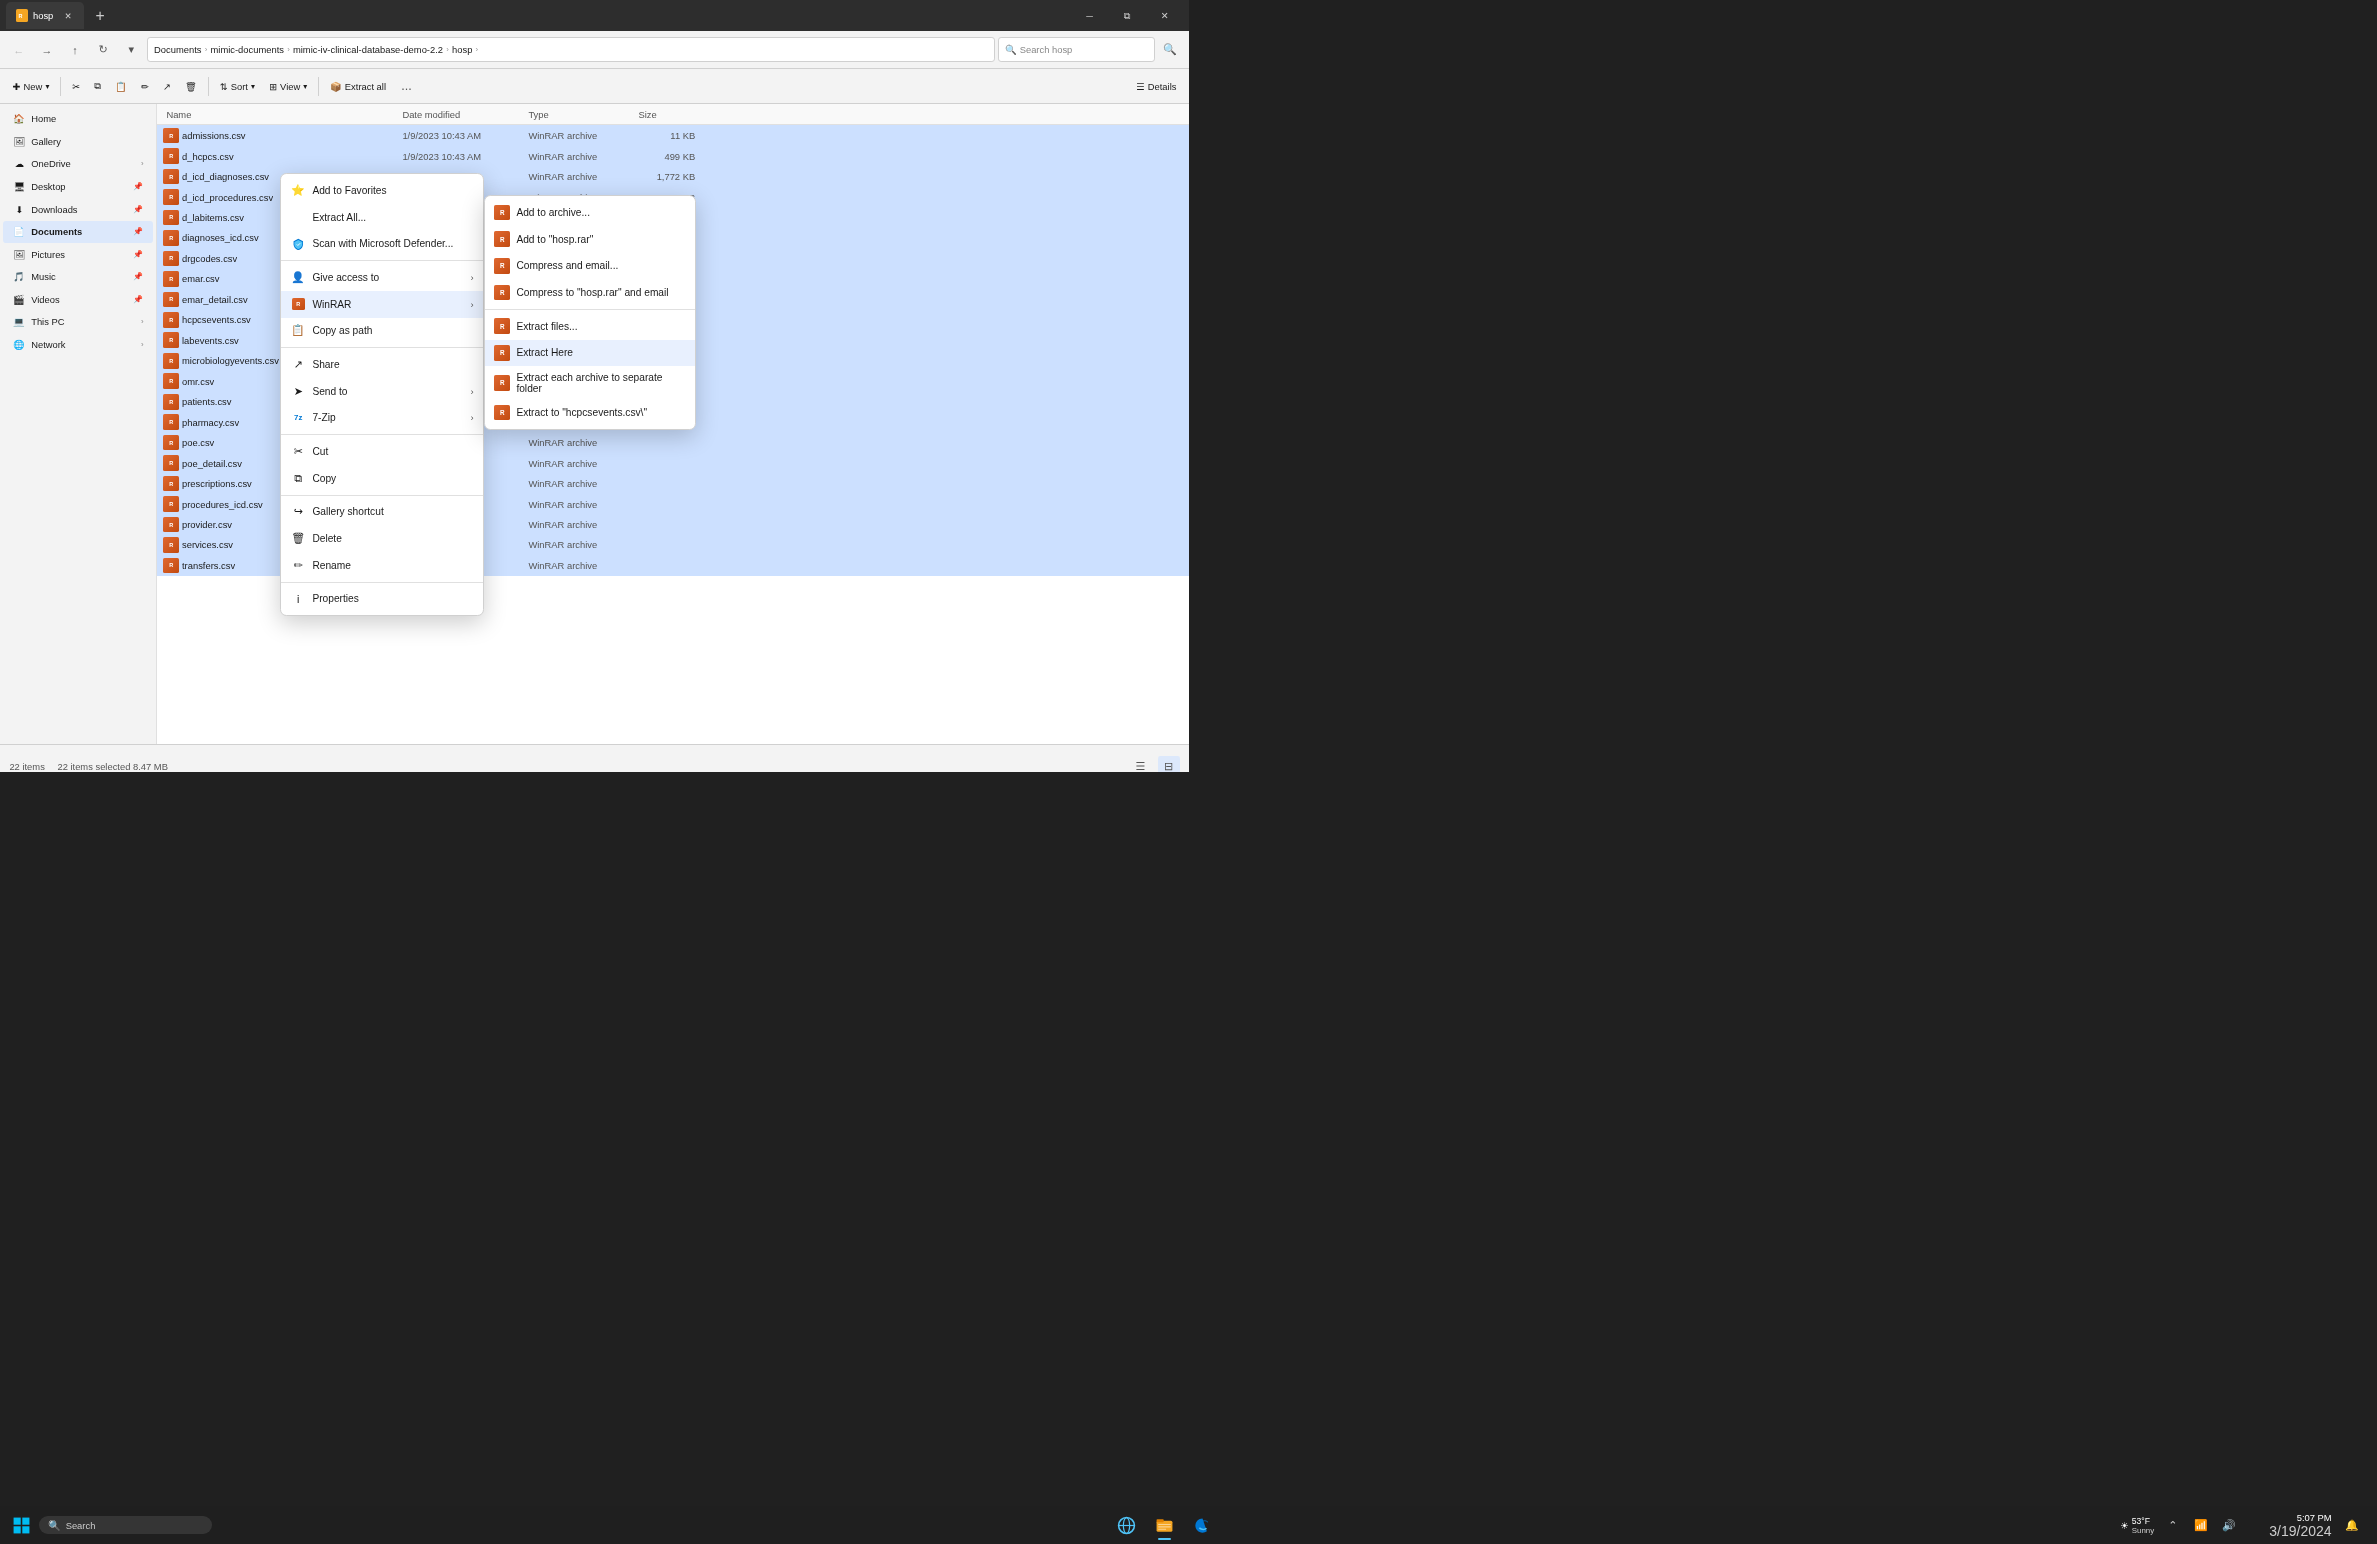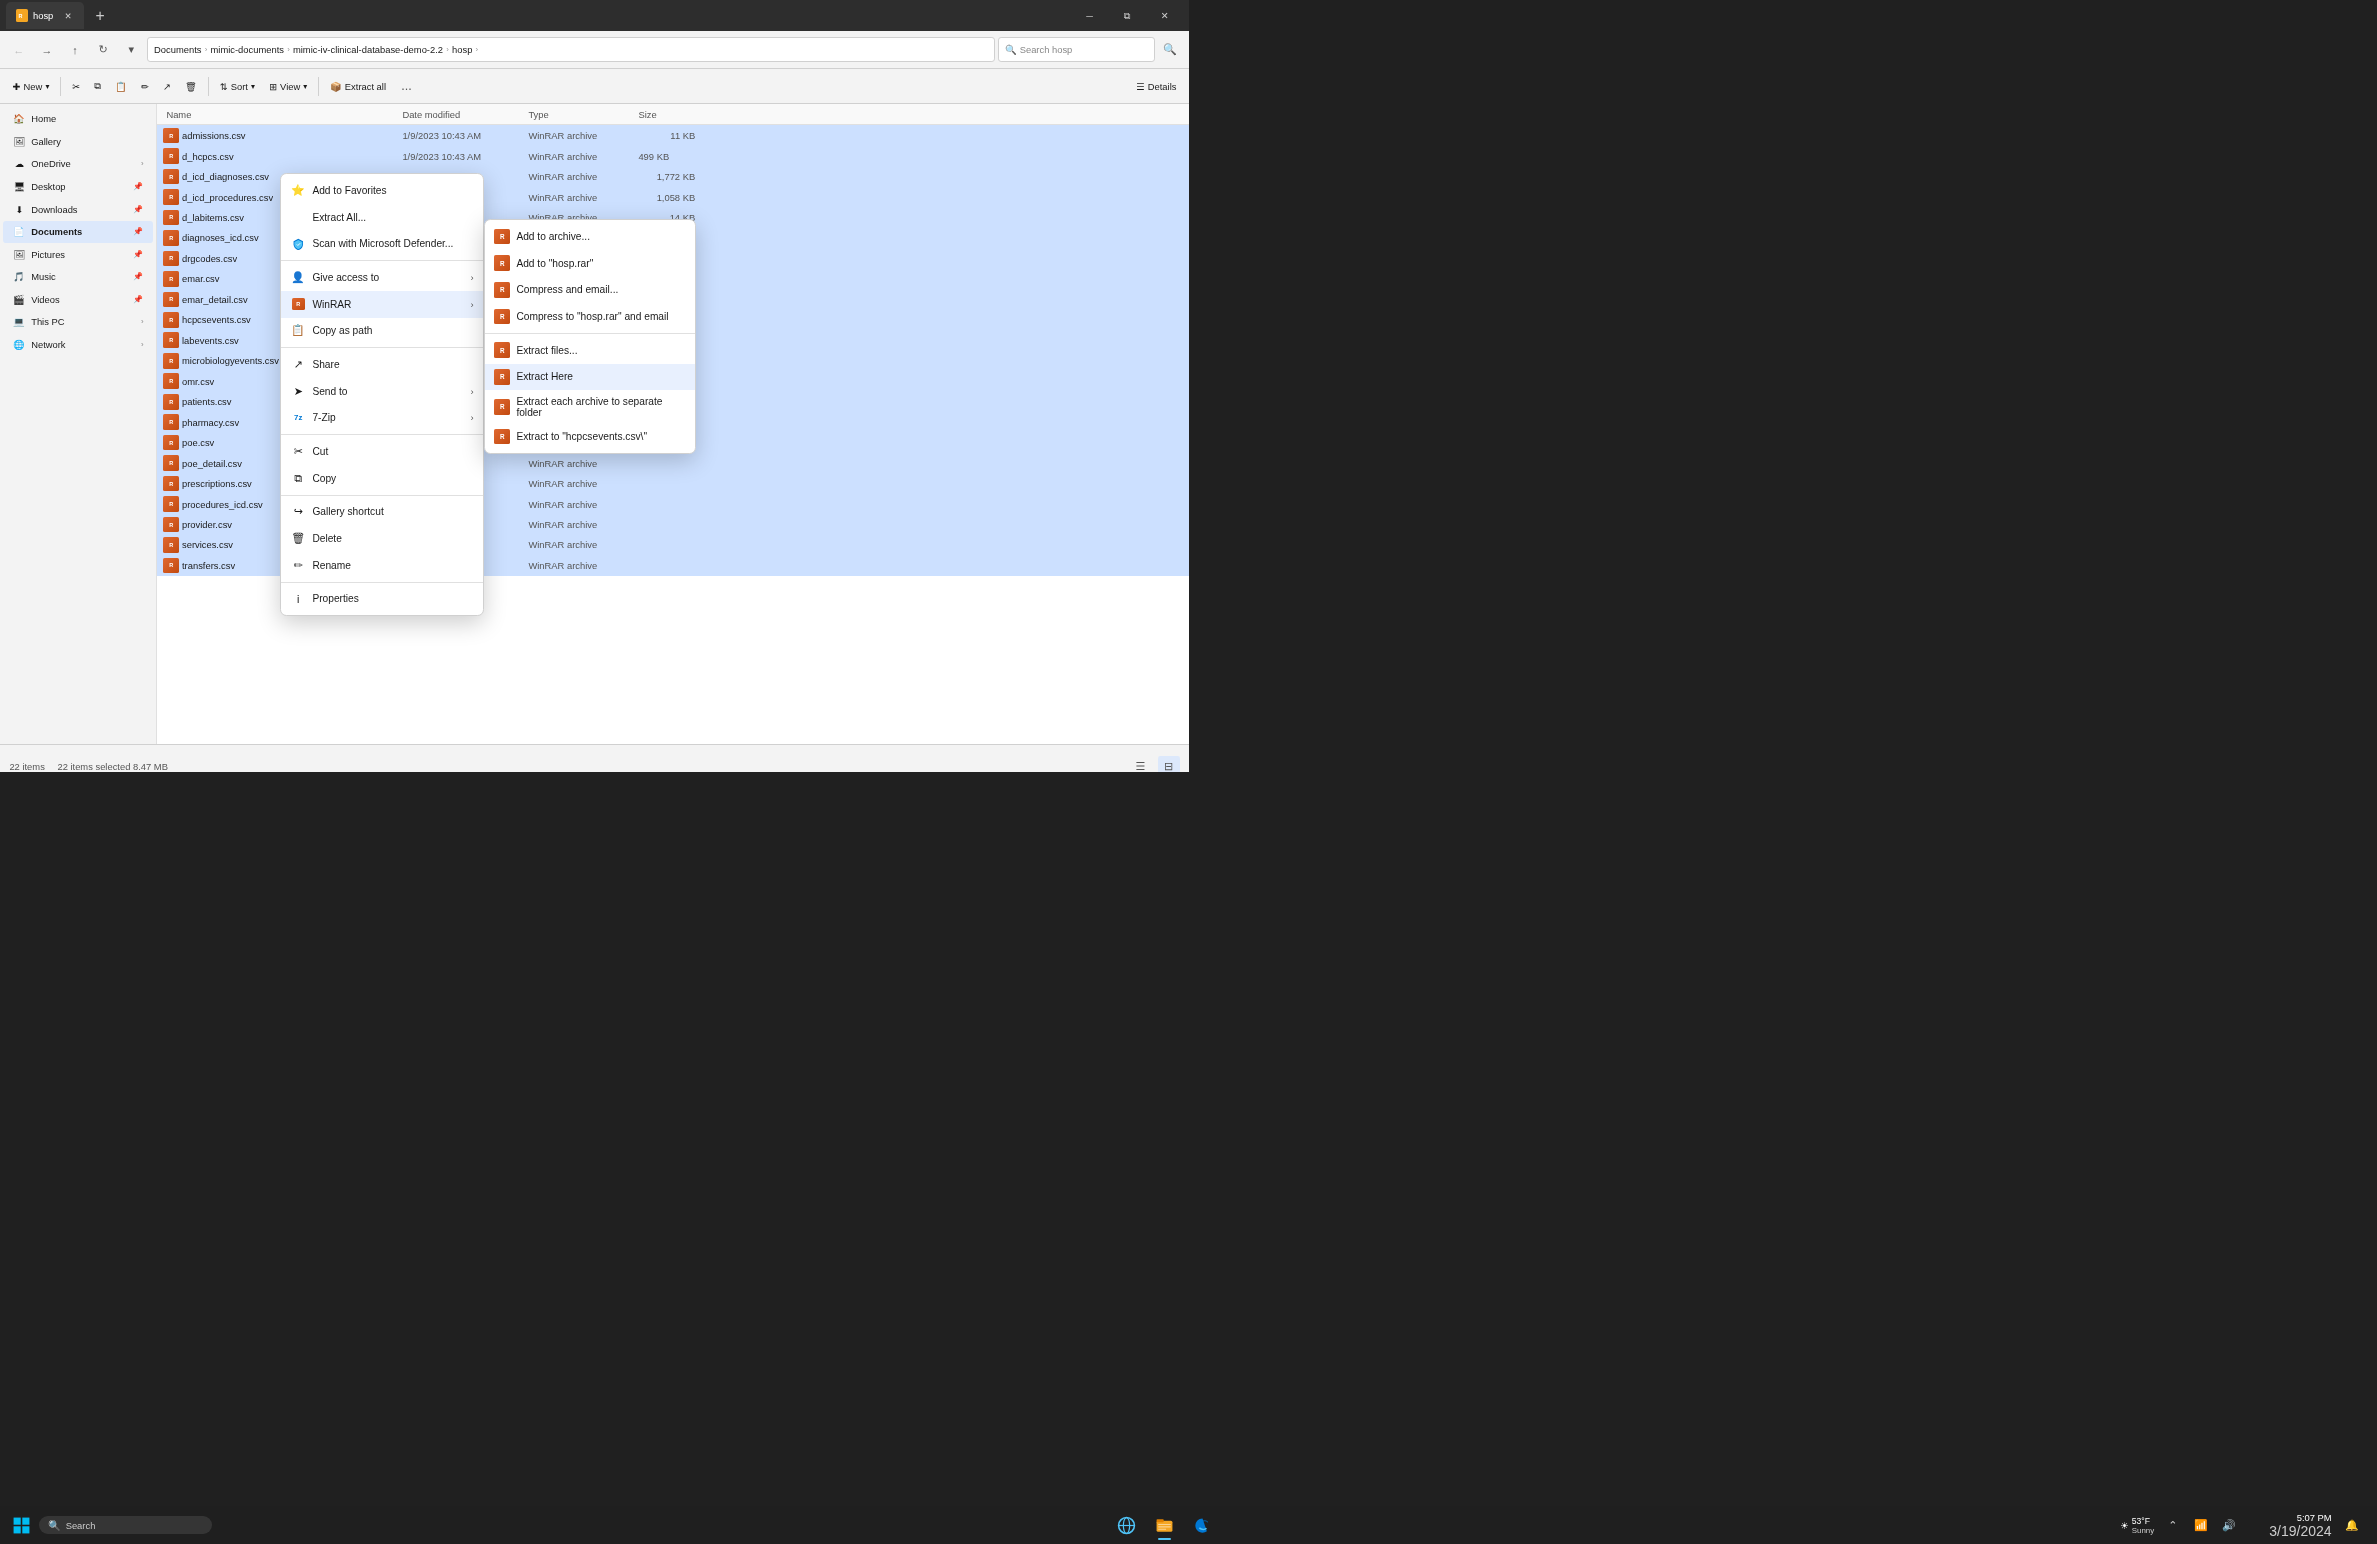--- a/index.html
+++ b/index.html
@@ -375,21 +375,21 @@
     }
     .ctx-sep {
       height: 0.8px;
       background: #e0e0e0;
       margin: 3.1px 0;
     }
 
     
     .submenu-winrar {
       position: fixed;
-      top: 219px;
+      top: 195px;
       left: 484px;
       width: 212px;
       background: #fff;
       border: 0.8px solid #d0d0d0;
       border-radius: 6.3px;
       box-shadow: 0 6.3px 23.6px rgba(0,0,0,0.2);
       z-index: 60;
       padding: 3.1px 0;
       font-size: 10.2px;
     }
@@ -589,21 +589,21 @@
       <div class="file-cell">WinRAR archive</div>
       <div class="file-cell" style="text-align:right;">11 KB</div>
     </div>
         <div class="file-row selected">
       <div class="file-name-cell">
         <div class="rar-icon">R</div>
         <span class="file-name">d_hcpcs.csv</span>
       </div>
       <div class="file-cell">1/9/2023 10:43 AM</div>
       <div class="file-cell">WinRAR archive</div>
-      <div class="file-cell" style="text-align:left;">499 KB</div>
+      <div class="file-cell" style="text-align:right;">499 KB</div>
     </div>
         <div class="file-row selected">
       <div class="file-name-cell">
         <div class="rar-icon">R</div>
         <span class="file-name">d_icd_diagnoses.csv</span>
       </div>
       <div class="file-cell">1/9/2023 10:43 AM</div>
       <div class="file-cell">WinRAR archive</div>
       <div class="file-cell" style="text-align:right;">1,772 KB</div>
     </div>

